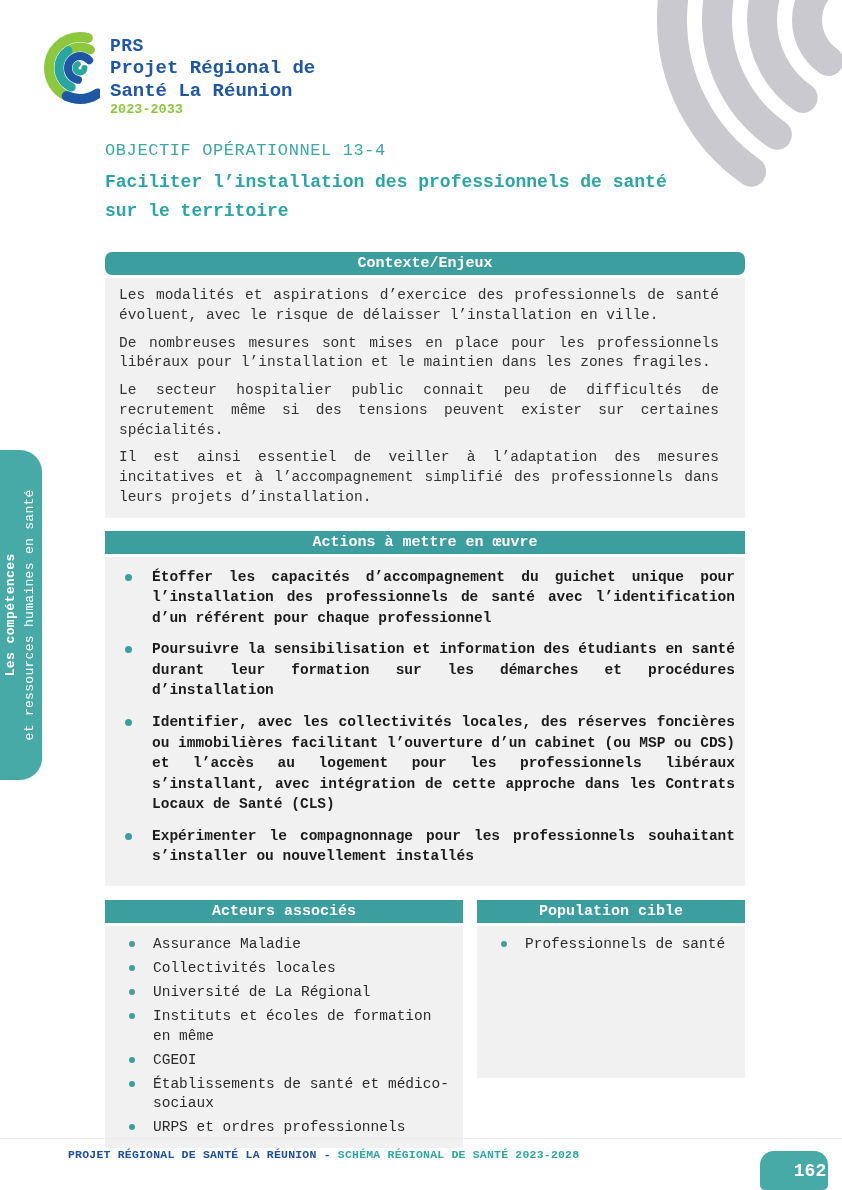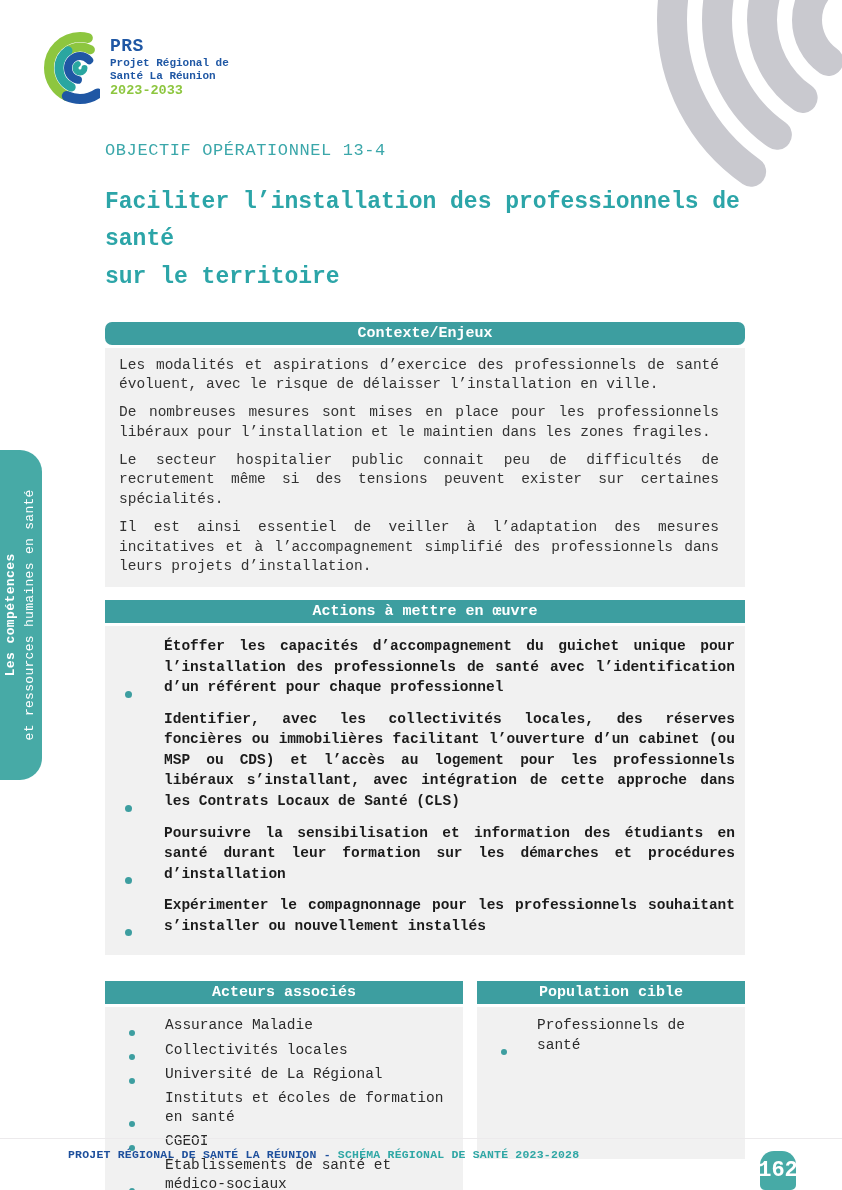--- a/index.html
+++ b/index.html
@@ -9,71 +9,71 @@
     background:#fff;
     overflow:hidden;
     font-family:Liberation Mono, monospace;
   }
   
   .corner-swoosh{position:absolute;top:0;right:0;}
   
   .logo{position:absolute;top:26px;left:30px;display:flex;align-items:flex-start;gap:10px;}
   .logo-text{padding-top:10px;line-height:1.18;}
   .logo-acronym{font-size:18px;font-weight:700;color:var(--logo_blue,#1F57A4);letter-spacing:.5px;}
-  .logo-line{font-size:11px;font-weight:700;color:var(--logo_blue,#1F57A4);}
+  .logo-line{font-size:19px;font-weight:700;color:var(--logo_blue,#1F57A4);}
   .logo-years{font-size:13.5px;font-weight:700;color:var(--logo_green,#8DC63F);}
   
   .side-tab{
     position:absolute;left:0;top:450px;width:42px;height:330px;
     background:var(--sidebar_teal,#47AAA6);
     border-radius:0 22px 22px 0;
     display:flex;align-items:center;justify-content:center;
   }
   .side-tab-text{transform:rotate(-90deg);text-align:center;white-space:nowrap;color:#fff;line-height:1.45;}
   .side-line1{font-size:13px;font-weight:700;letter-spacing:.4px;}
   .side-line2{font-size:13px;font-weight:400;letter-spacing:.3px;}
   
   .content{position:absolute;left:105px;top:141px;width:640px;}
   .objective-label{font-size:17px;font-weight:400;color:#3BA7AA;letter-spacing:.6px;}
-  .page-title{margin:24px 0 0 0;font-size:23px;font-weight:700;color:var(--teal_title,#2CA5A8);line-height:1.62;}
+  .page-title{margin:8px 0 0 0;font-size:18px;font-weight:700;color:var(--teal_title,#2CA5A8);line-height:1.62;}
   .title-line{display:block;}
   .bar{
     background:var(--teal_header,#3D9EA0);color:#fff;
     text-align:center;font-weight:700;font-size:15px;
     height:23px;line-height:23px;margin-bottom:3px;
   }
   .sec-contexte .bar{margin-top:26px;border-radius:7px;}
   .body{background:var(--body_gray,#F1F1F1);}
   .paragraphs{padding:8px 14px 2px 14px;}
   .para{margin:0 12px 8px 0;font-size:14.5px;line-height:1.36;color:#333;text-align:justify;}
   .sec-actions{margin-top:13px;}
   ul.bullets{list-style:none;margin:0;padding:10px 10px 8px 16px;}
-  .bullet-item{display:flex;gap:16px;margin:0 0 11px 0;align-items:flex-end;}
+  .bullet-item{display:flex;gap:4px;margin:0 0 11px 0;}
   .dot{flex:0 0 7px;width:7px;height:7px;border-radius:50%;background:var(--teal_header,#3D9EA0);margin:7px 16px 0 4px;}
   .bullet-text{flex:1;font-size:14.5px;line-height:1.42;text-align:justify;}
   ul.bold .bullet-text{font-weight:700;color:#1b1b1b;}
   ul.compact{padding:9px 10px 6px 20px;}
   ul.compact .bullet-item{margin:0 0 5px 0;}
   ul.compact .dot{margin:6px 14px 0 4px;width:6px;height:6px;flex-basis:6px;}
   ul.compact .bullet-text{font-weight:400;color:#2b2b2b;text-align:left;line-height:1.32;}
-  .two-col{display:flex;gap:14px;margin-top:26px;}
+  .two-col{display:flex;gap:14px;margin-top:14px;}
   .col-left{width:358px;}
   .col-right{width:268px;}
   .col .body{min-height:137px;}
   
   .footer-rule{position:absolute;left:0;top:1138px;width:842px;height:1px;background:#eceaec;}
   .footer{position:absolute;left:68px;top:1148px;font-size:11.5px;font-weight:700;letter-spacing:.2px;white-space:nowrap;}
   .footer-blue{color:var(--footer_blue,#1D4F9C);}
   .footer-teal{color:var(--footer_teal,#2FA7A5);}
   .page-badge{
     position:absolute;left:760px;top:1151px;width:36px;height:39px;
     background:var(--sidebar_teal,#47AAA6);
     border-radius:14px 14px 5px 5px;
-    color:#fff;font-size:22px;font-weight:700;
-    display:flex;align-items:center;justify-content:center;
+    color:#fff;font-size:18px;font-weight:700;
+    display:flex;align-items:center;justify-content:center;padding-left:32px;
   }
 </style>
 </head>
 <body>
 
 <div class="page">
 
   <svg class="corner-swoosh" width="210" height="215" viewBox="0 0 210 215" aria-hidden="true">
     <g fill="none" stroke="#C9C9CF" stroke-linecap="round">
       <circle cx="225" cy="20" r="50" stroke-width="30" pathLength="100" stroke-dasharray="25 75" stroke-dashoffset="-34.7"></circle>
@@ -128,25 +128,25 @@
 
     <section class="sec-actions">
       <div class="bar">Actions à mettre en œuvre</div>
       <ul class="body bullets bold">
           <li class="bullet-item">
           <span class="dot"></span>
           <span class="bullet-text">Étoffer les capacités d’accompagnement du guichet unique pour l’installation des professionnels de santé avec l’identification d’un référent pour chaque professionnel</span>
         </li>
           <li class="bullet-item">
           <span class="dot"></span>
+          <span class="bullet-text">Poursuivre la sensibilisation et information des étudiants en santé durant leur formation sur les démarches et procédures d’installation</span>
+        </li>
+          <li class="bullet-item">
+          <span class="dot"></span>
           <span class="bullet-text">Identifier, avec les collectivités locales, des réserves foncières ou immobilières facilitant l’ouverture d’un cabinet (ou MSP ou CDS) et l’accès au logement pour les professionnels libéraux s’installant, avec intégration de cette approche dans les Contrats Locaux de Santé (CLS)</span>
-        </li>
-          <li class="bullet-item">
-          <span class="dot"></span>
-          <span class="bullet-text">Poursuivre la sensibilisation et information des étudiants en santé durant leur formation sur les démarches et procédures d’installation</span>
         </li>
           <li class="bullet-item">
           <span class="dot"></span>
           <span class="bullet-text">Expérimenter le compagnonnage pour les professionnels souhaitant s’installer ou nouvellement installés</span>
         </li>
         </ul>
     </section>
 
     <div class="two-col">
       <section class="col col-left">
@@ -159,21 +159,21 @@
             <li class="bullet-item">
             <span class="dot"></span>
             <span class="bullet-text">Collectivités locales</span>
           </li>
             <li class="bullet-item">
             <span class="dot"></span>
             <span class="bullet-text">Université de La Régional</span>
           </li>
             <li class="bullet-item">
             <span class="dot"></span>
-            <span class="bullet-text">Instituts et écoles de formation en santé</span>
+            <span class="bullet-text">Instituts et écoles de formation en même</span>
           </li>
             <li class="bullet-item">
             <span class="dot"></span>
             <span class="bullet-text">CGEOI</span>
           </li>
             <li class="bullet-item">
             <span class="dot"></span>
             <span class="bullet-text">Établissements de santé et médico-sociaux</span>
           </li>
             <li class="bullet-item">

